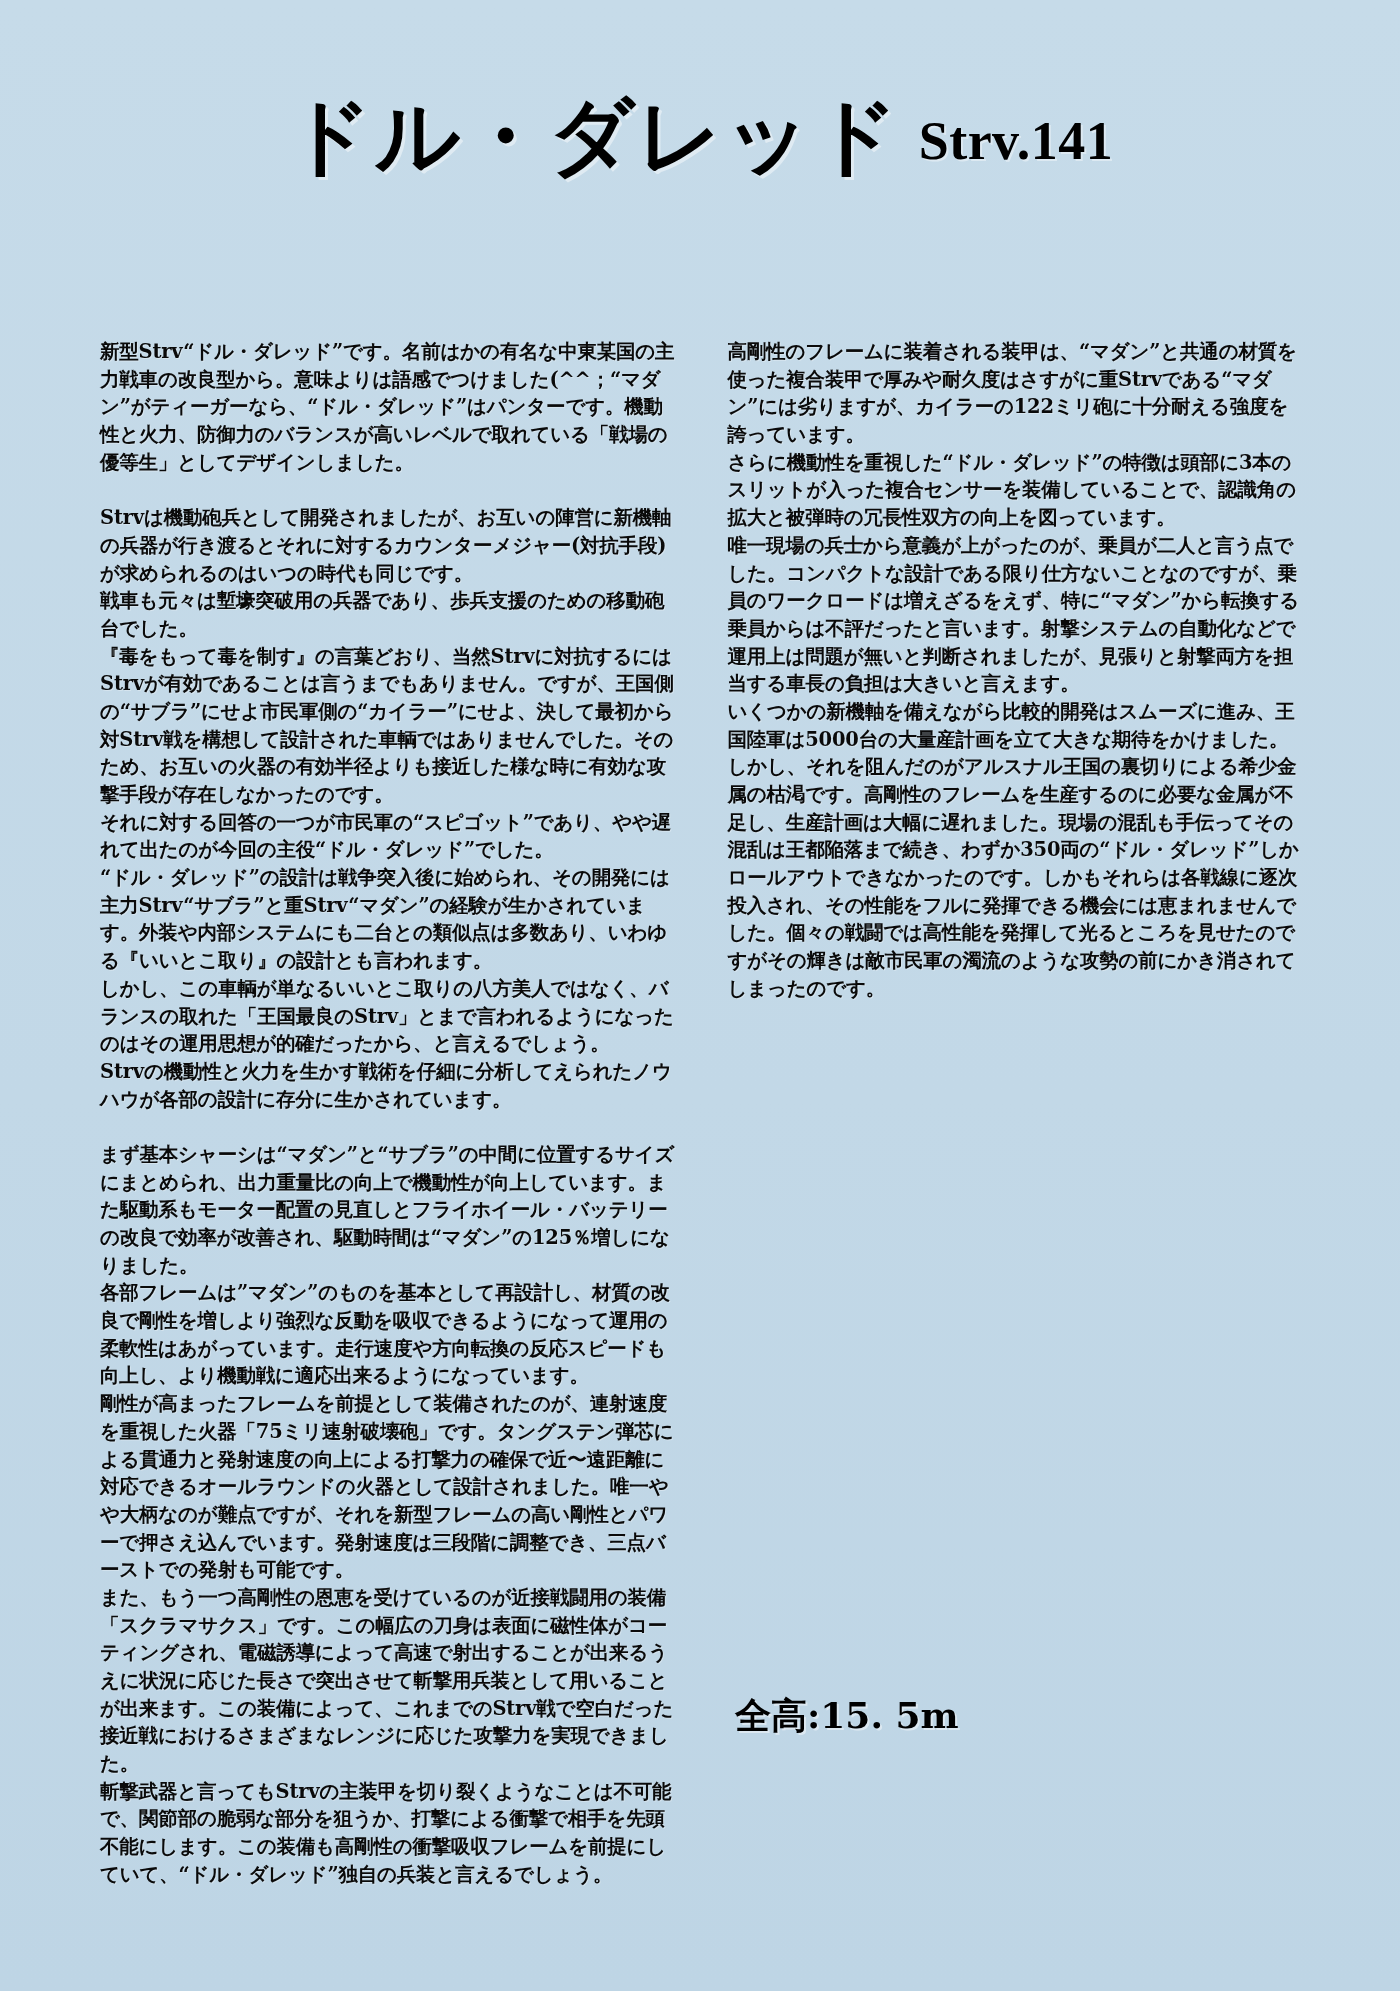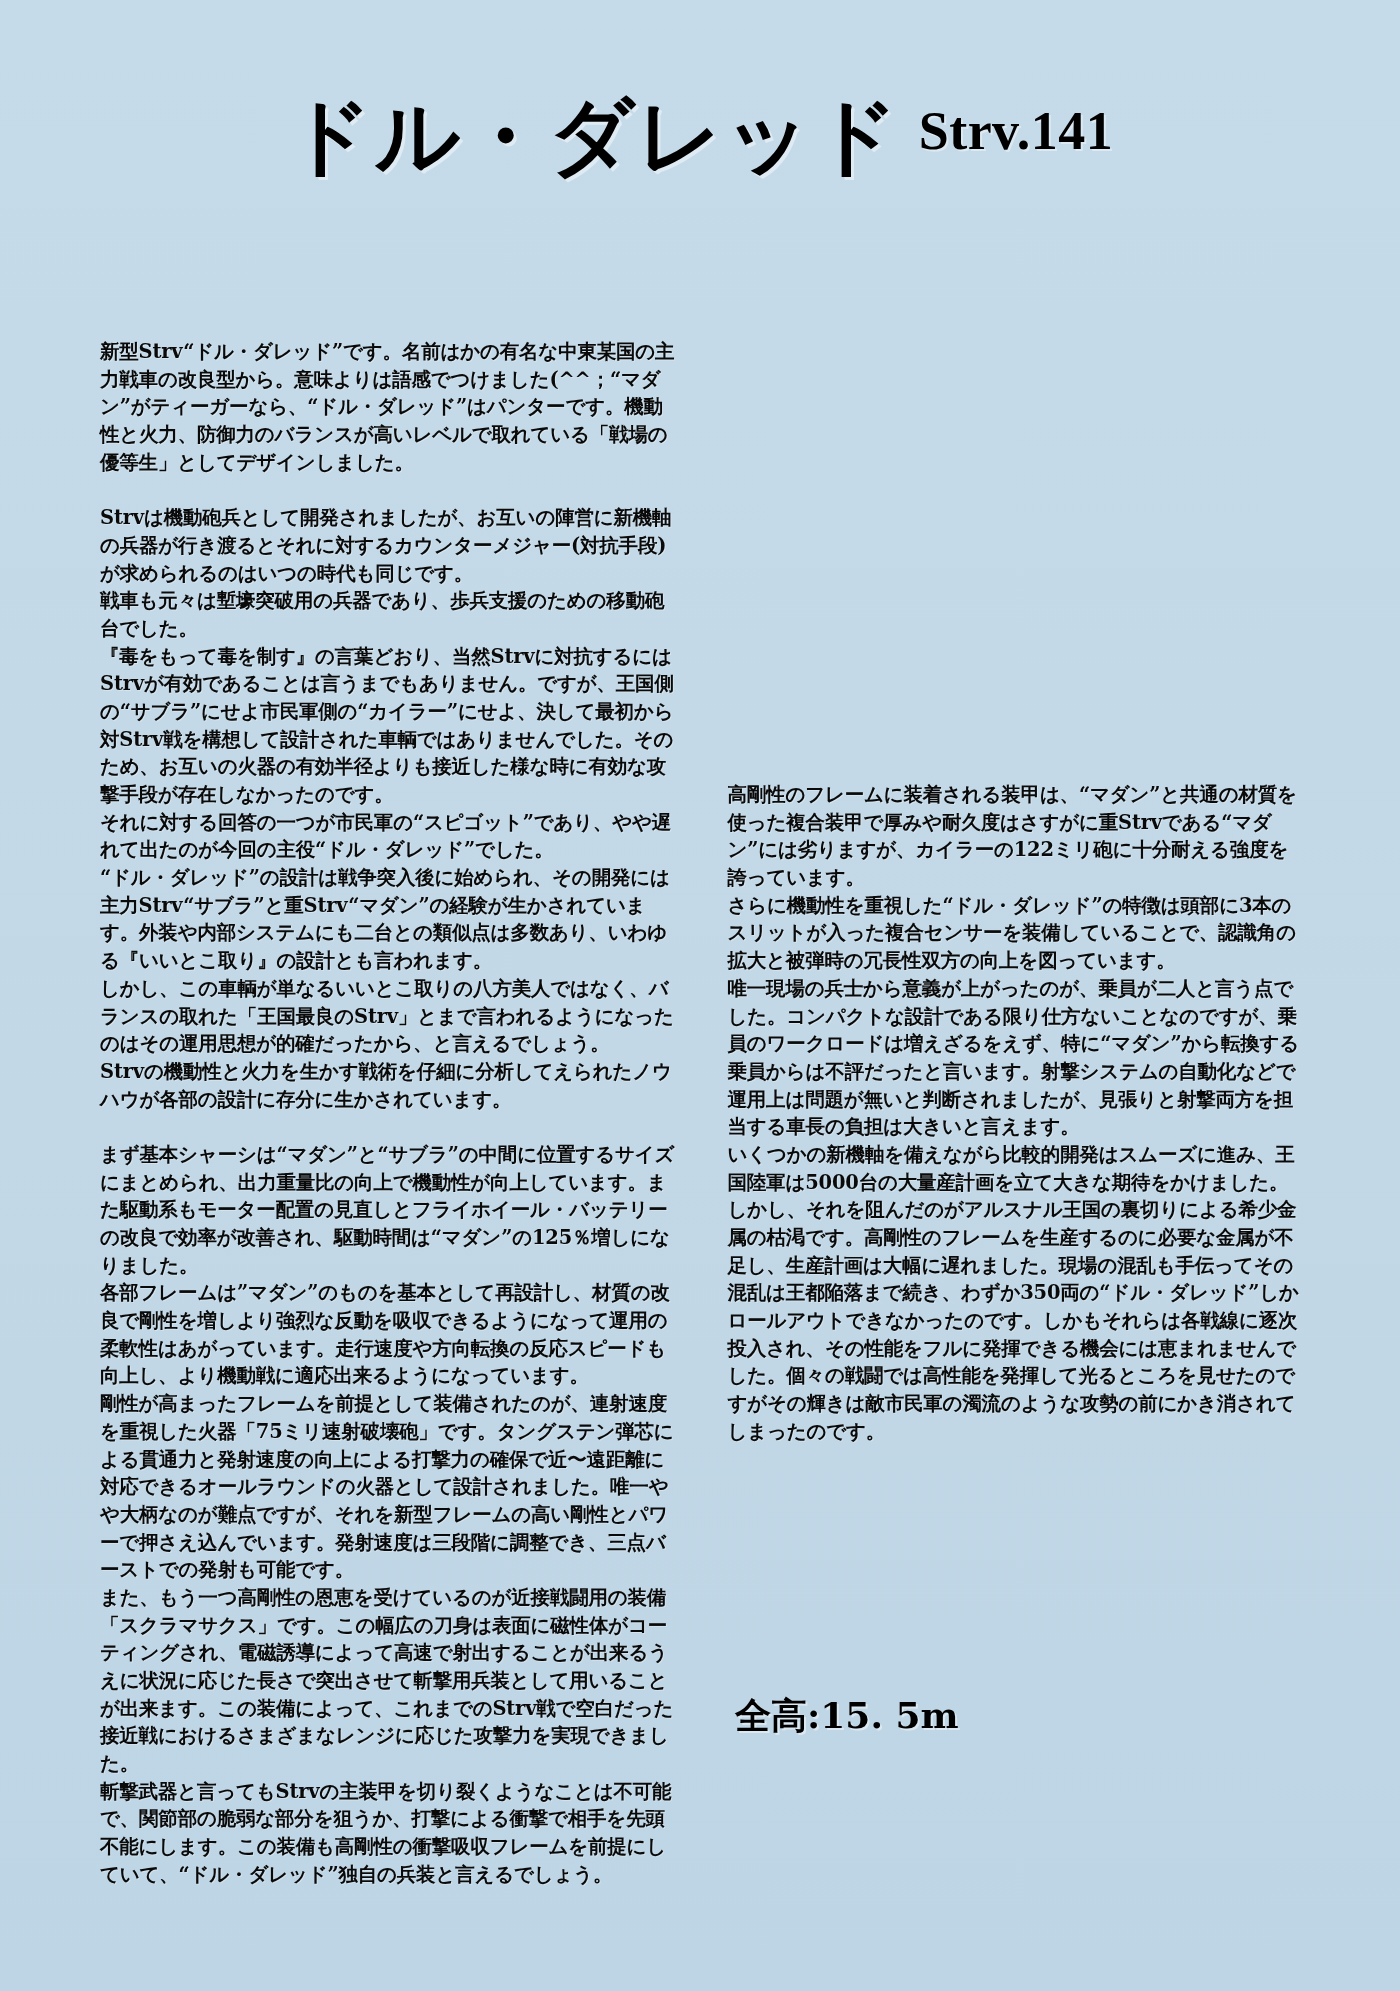--- a/index.html
+++ b/index.html
@@ -37,21 +37,21 @@
     font-size: 54px;
     letter-spacing: 1px;
     line-height: 1.05;
     color: #000;
     text-shadow: 2px 2px 0 rgba(255,255,255,0.55);
     white-space: nowrap;
   }
   .title-name-row {
     margin-top: 6px;
     display: flex;
-    align-items: center;
+    align-items: flex-end;
     justify-content: center;
     gap: 18px;
     white-space: nowrap;
   }
   .title-name {
     font-family: "DejaVu Sans", "Liberation Sans", sans-serif;
     font-weight: 700;
     font-size: 84px;
     line-height: 1.0;
     letter-spacing: 2px;
@@ -70,21 +70,21 @@
   }
 
   
   .columns {
     position: absolute;
     top: 338px;
     left: 100px;
     width: 1205px;
     display: flex;
     gap: 50px;
-    align-items: center;
+    align-items: flex-start;
   }
   .col {
     width: 578px;
   }
   .col p {
     margin: 0;
     font-family: "DejaVu Serif", "Liberation Serif", serif;
     font-weight: 700;
     font-size: 19.5px;
     line-height: 1.42;

